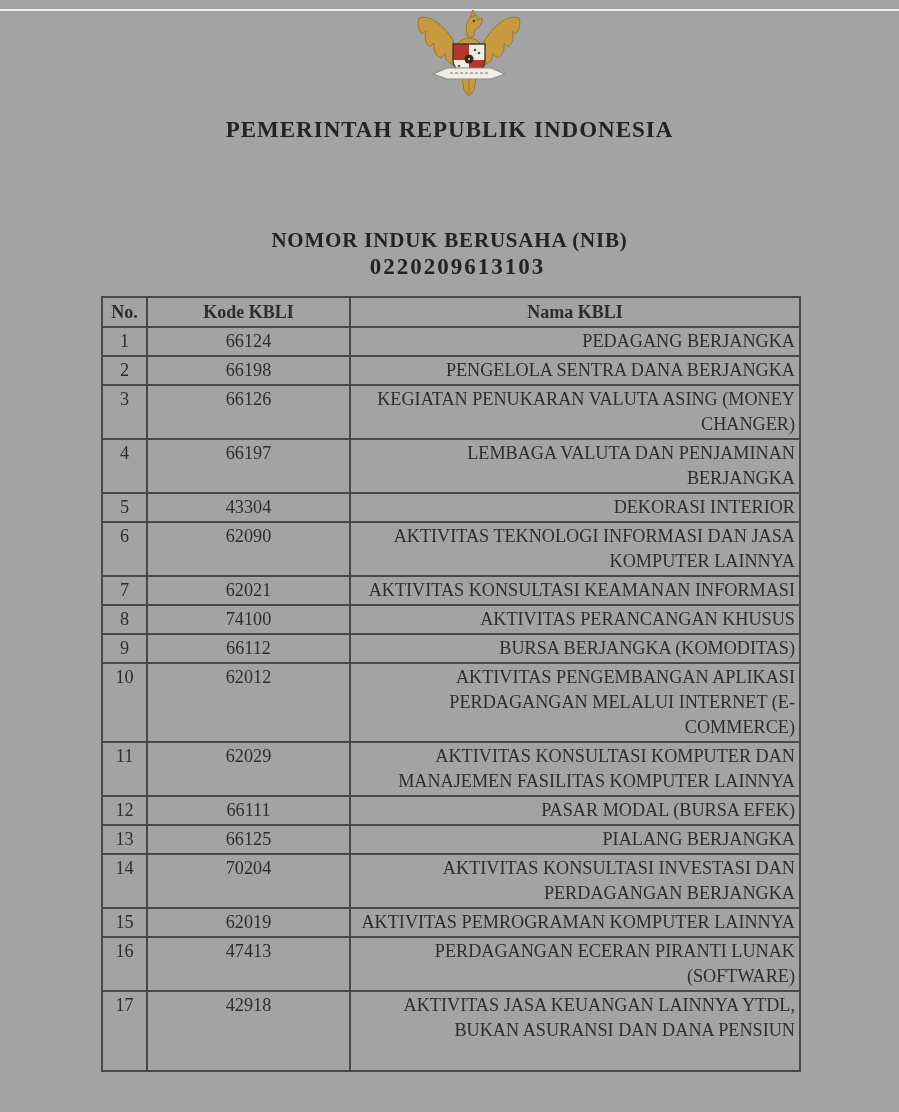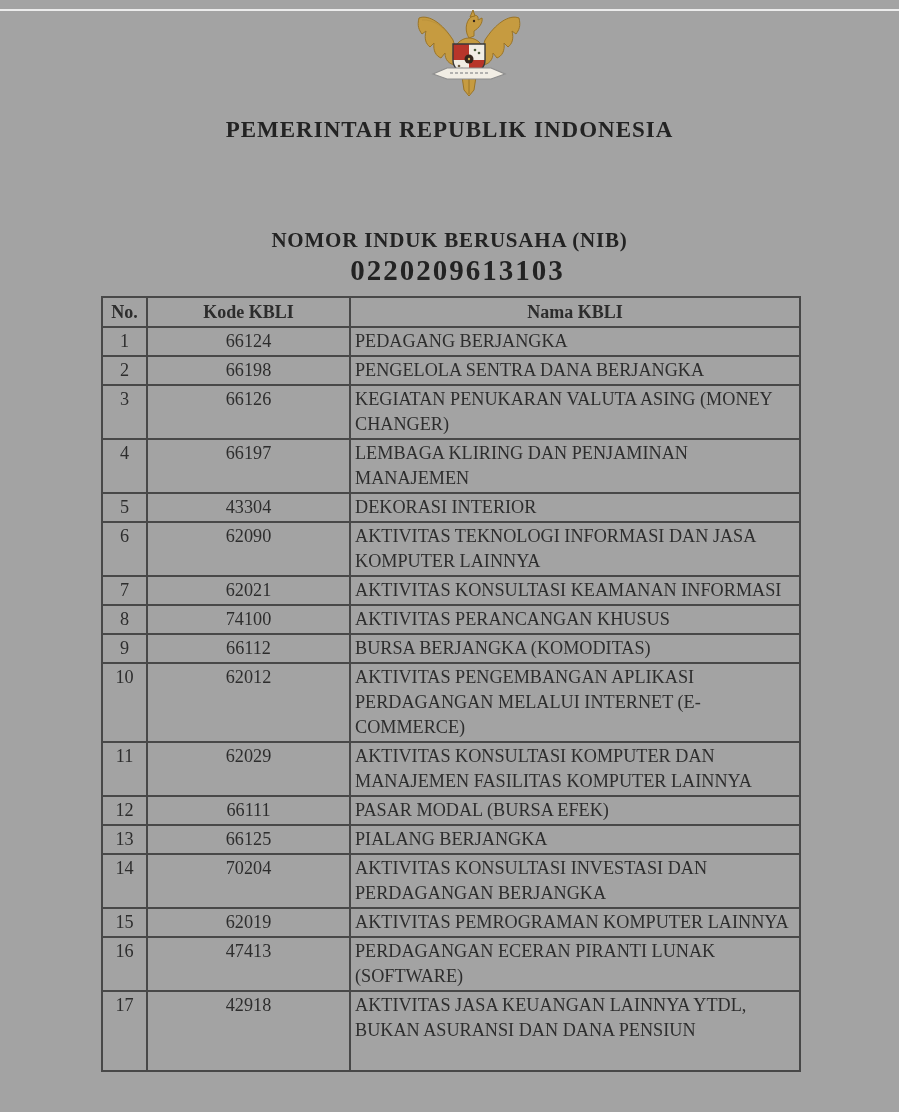--- a/index.html
+++ b/index.html
@@ -45,21 +45,21 @@
   .doc-title {
     margin: 0;
     font-family: "Liberation Serif", serif;
     font-weight: bold;
     font-size: 21px;
     letter-spacing: 0.8px;
   }
   .nib-number {
     margin-top: 1px;
     font-weight: bold;
-    font-size: 29px;
+    font-size: 23px;
     letter-spacing: 2px;
     padding-left: 16px;
   }
   table.kbli {
     position: absolute;
     left: 101px; top: 296px;
     width: 698px;
     border-collapse: collapse;
     table-layout: fixed;
     color: #2d2d2d;
@@ -75,21 +75,21 @@
     padding: 2px 2px;
     text-align: center;
   }
   table.kbli td {
     font-size: 18.2px;
     line-height: 25px;
     padding: 1px 4px;
     vertical-align: top;
   }
   td.col-no, td.col-kode { text-align: center; }
-  td.col-nama { text-align: left; }
+  td.col-nama { text-align: right; }
   table.kbli tbody tr:last-child td { padding-bottom: 27px; }
 </style>
 </head>
 <body>
 
 <div class="page">
 
   <div class="scan-line"></div>
 
   <div class="emblem">
@@ -179,21 +179,21 @@
           <td class="col-nama">PENGELOLA SENTRA DANA BERJANGKA</td>
         </tr>
         <tr>
           <td class="col-no">3</td>
           <td class="col-kode">66126</td>
           <td class="col-nama">KEGIATAN PENUKARAN VALUTA ASING (MONEY CHANGER)</td>
         </tr>
         <tr>
           <td class="col-no">4</td>
           <td class="col-kode">66197</td>
-          <td class="col-nama">LEMBAGA KLIRING DAN PENJAMINAN MANAJEMEN</td>
+          <td class="col-nama">LEMBAGA VALUTA DAN PENJAMINAN BERJANGKA</td>
         </tr>
         <tr>
           <td class="col-no">5</td>
           <td class="col-kode">43304</td>
           <td class="col-nama">DEKORASI INTERIOR</td>
         </tr>
         <tr>
           <td class="col-no">6</td>
           <td class="col-kode">62090</td>
           <td class="col-nama">AKTIVITAS TEKNOLOGI INFORMASI DAN JASA KOMPUTER LAINNYA</td>

